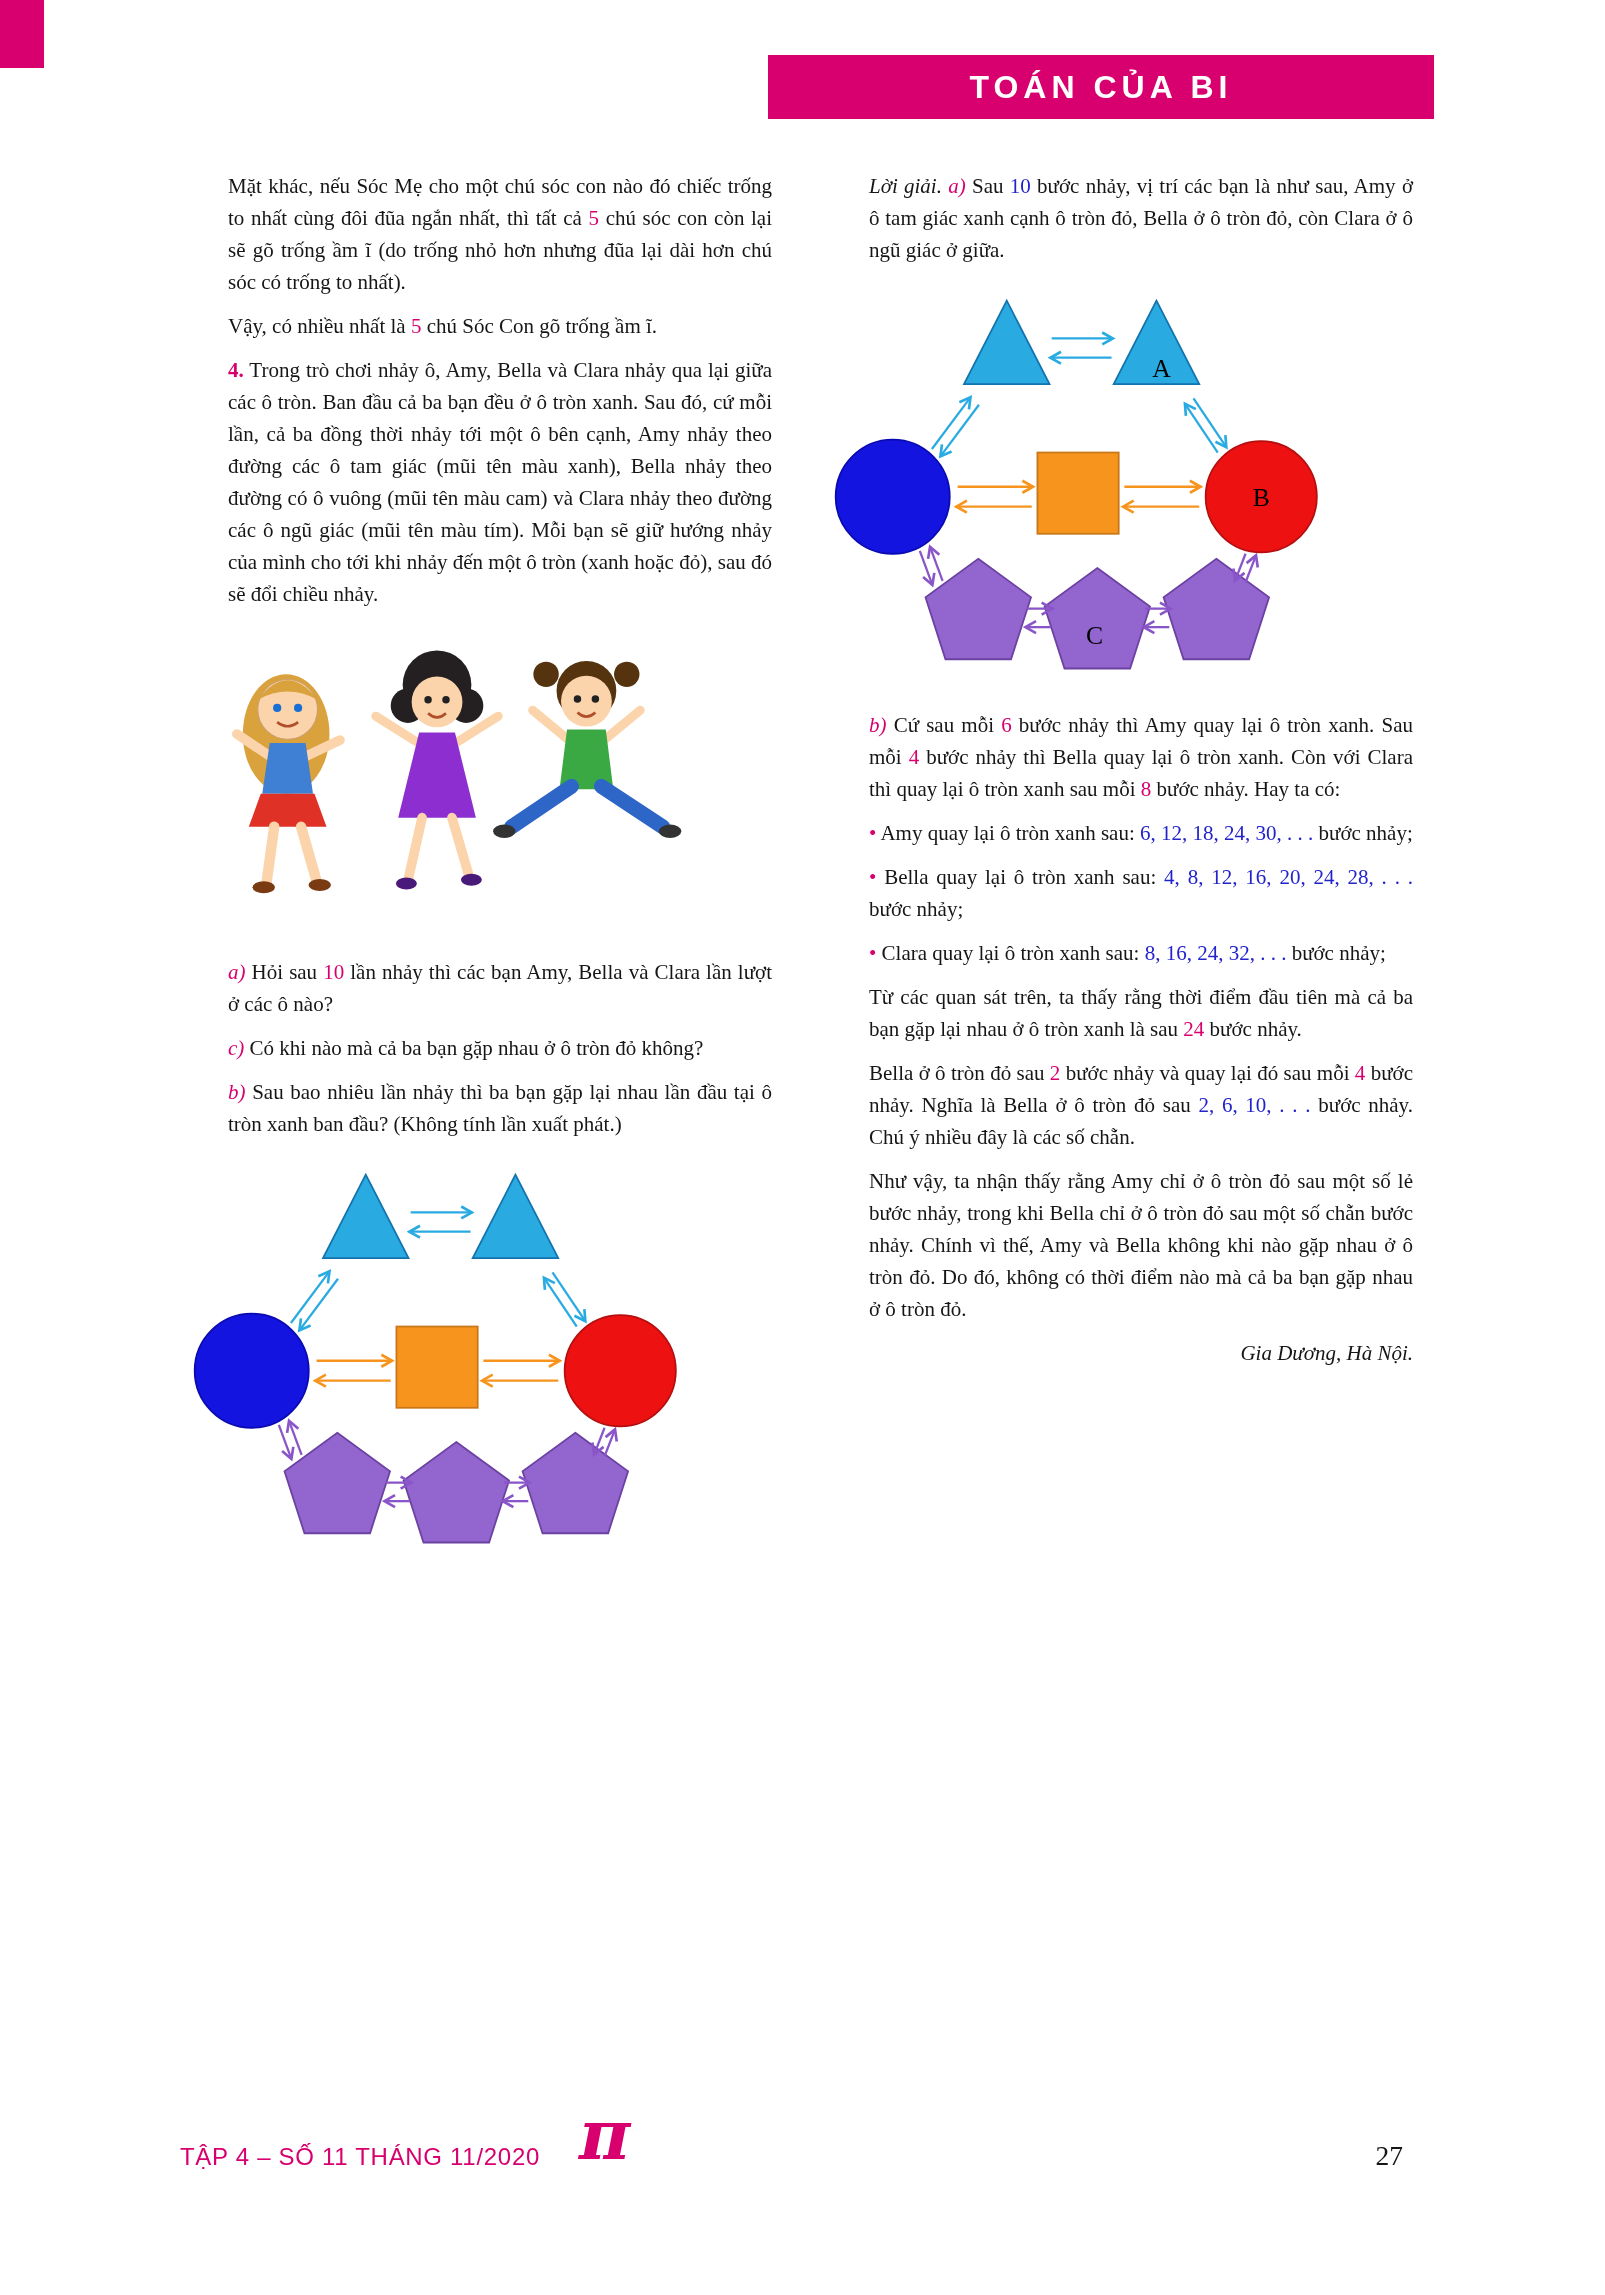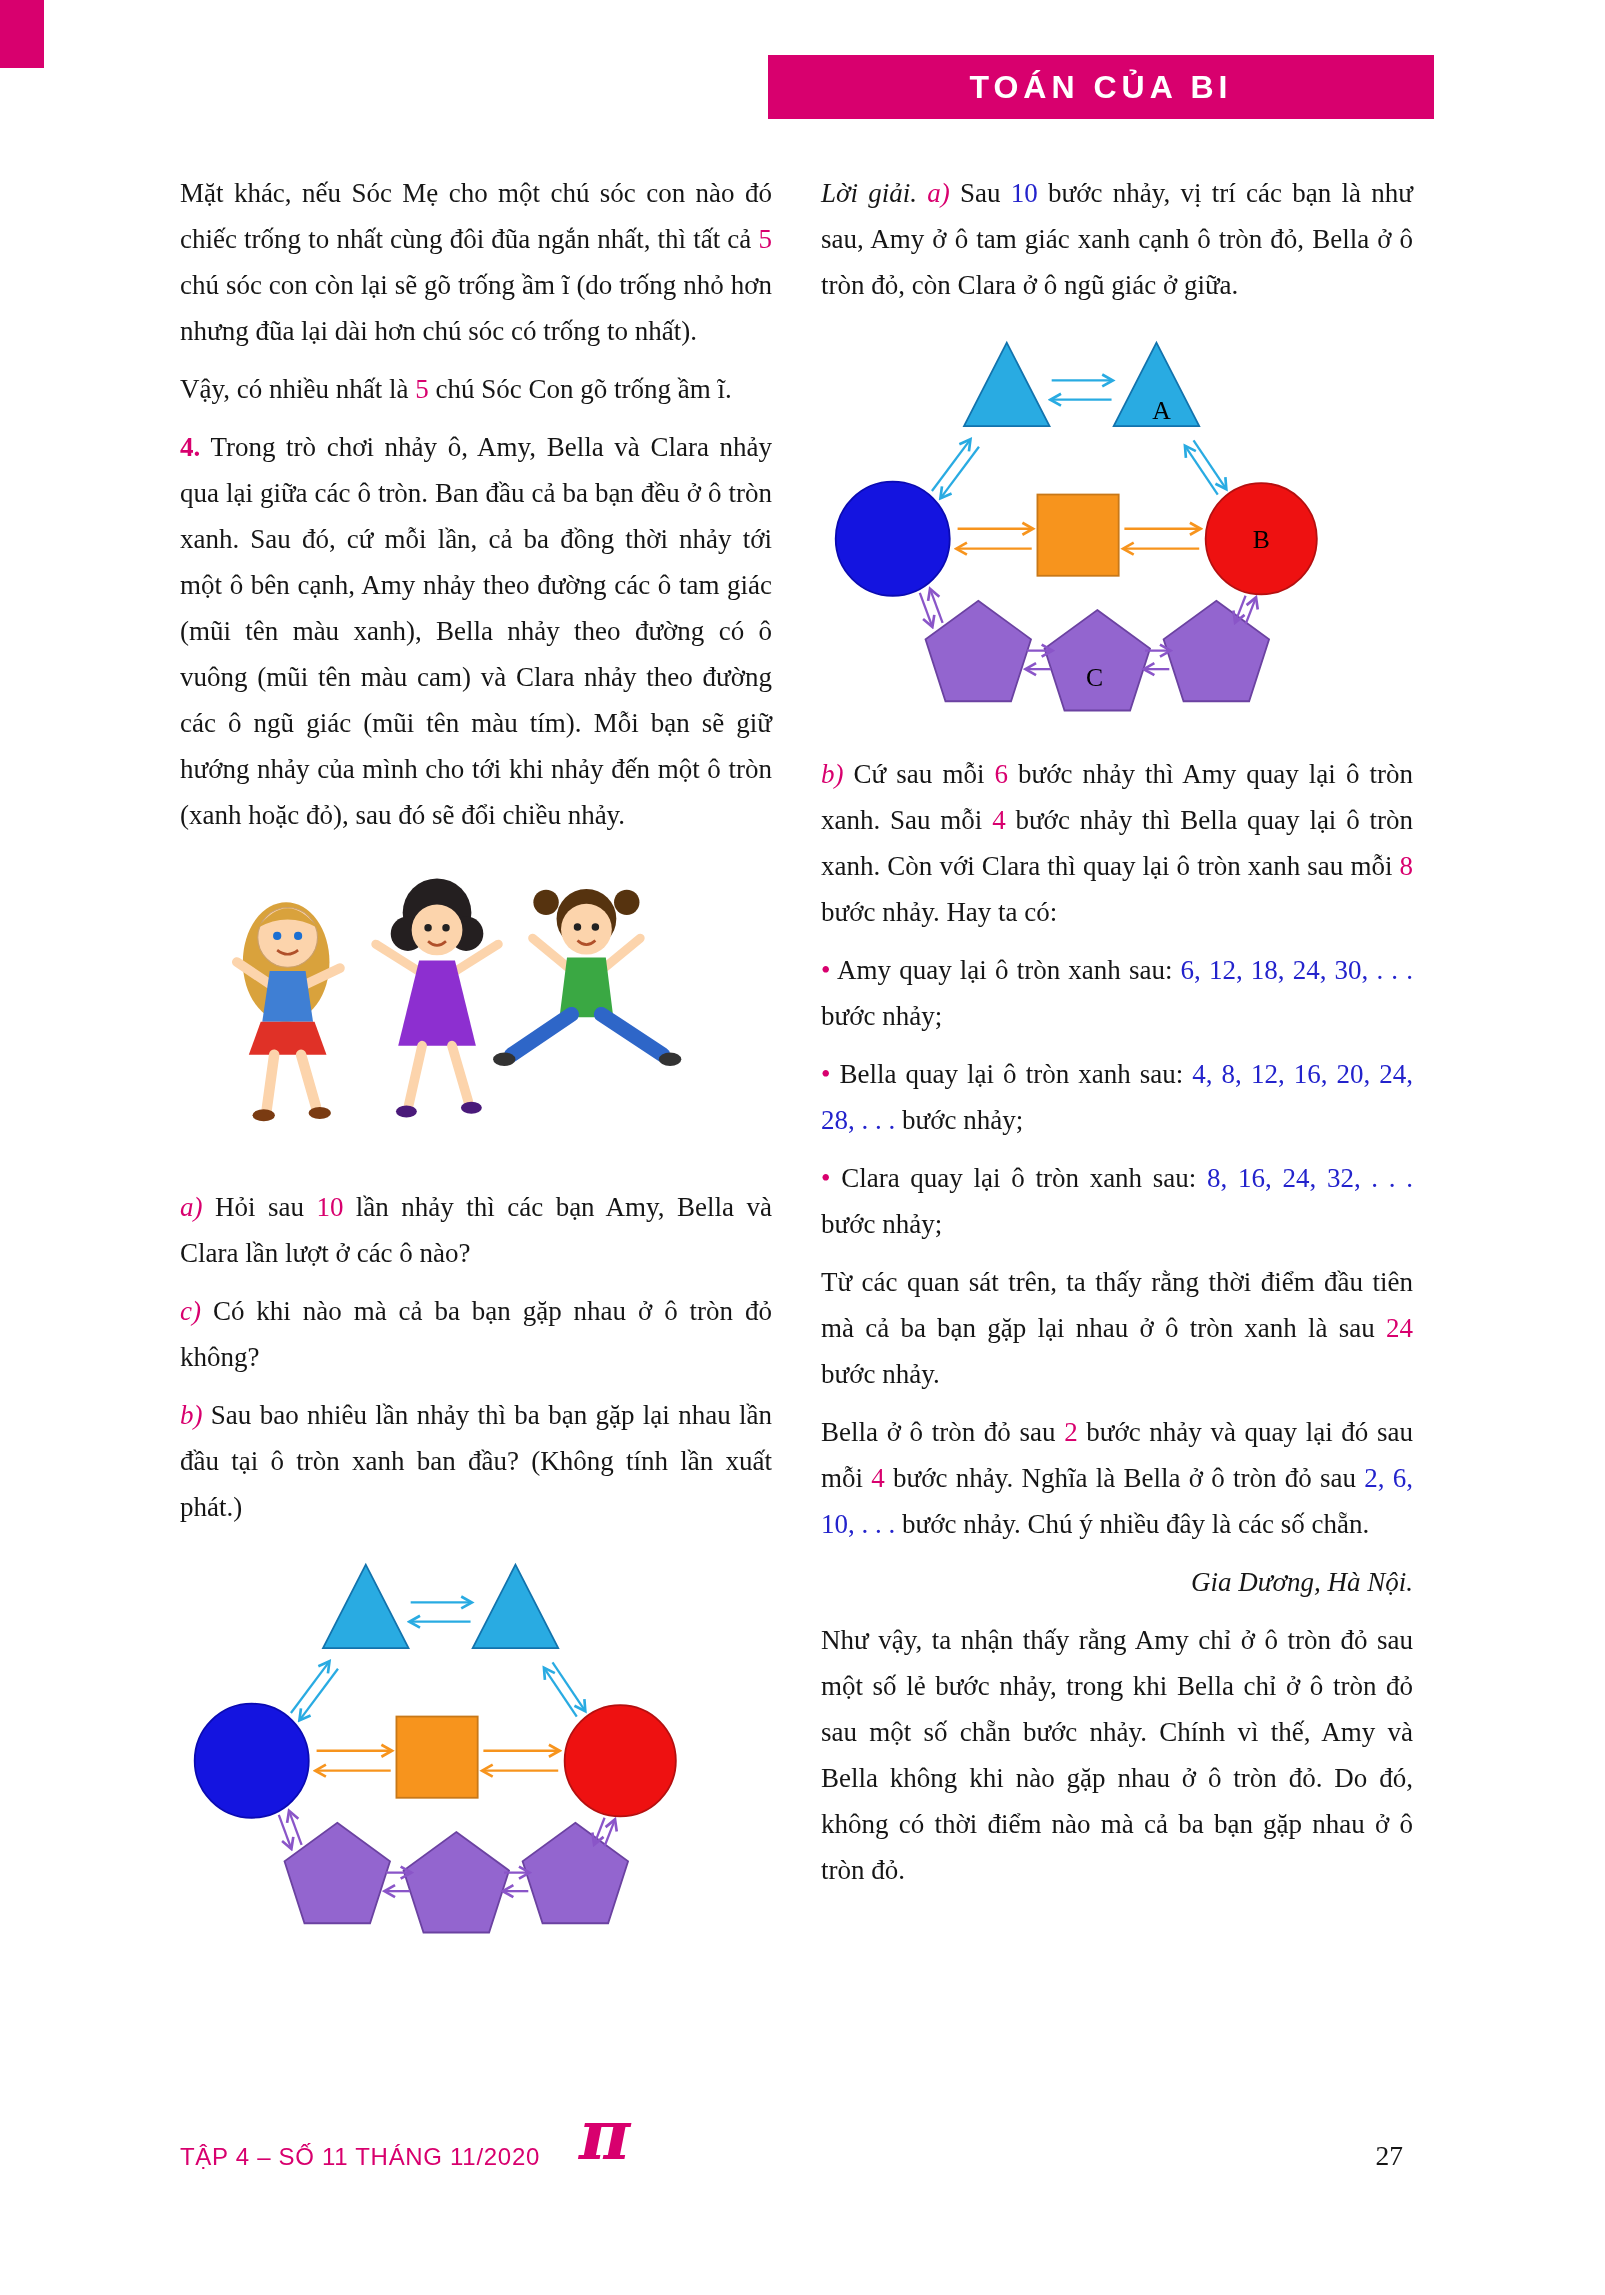--- a/index.html
+++ b/index.html
@@ -21,21 +21,21 @@
     position:absolute;left:768px;top:55px;width:666px;height:64px;
     background:var(--magenta);display:flex;align-items:center;justify-content:center;
   }
   .header-title{
     color:#fff;font-family:"Liberation Sans","DejaVu Sans",sans-serif;
     font-weight:bold;font-size:32px;letter-spacing:5px;
   }
   .col{position:absolute;top:170px;width:592px;}
   .col-left{left:180px;}
   .col-right{left:821px;}
-  .para{font-size:27px;line-height:46px;text-align:justify;margin-bottom:12px;}
+  .para{font-size:21px;line-height:32px;text-align:justify;margin-bottom:12px;margin-left:48px;}
   .m{color:var(--magenta);}
   .b{color:var(--blue);}
   .i{font-style:italic;}
   .mi{color:var(--magenta);font-style:italic;}
   .mb{color:var(--magenta);font-weight:bold;}
   .signature{text-align:right;margin-top:7px;}
   .girls{margin:21px 0 24px 17.6px;}
   .diagram{margin:24px 0 18.3px 3.5px;}
   
   .footer-issue{
@@ -229,20 +229,20 @@
       <text class="dlabel" x="378" y="497">C</text>
     </svg>
   </div>
 
   <p class="para"><span class="mi">b)</span><span> Cứ sau mỗi </span><span class="m">6</span><span> bước nhảy thì Amy quay lại ô tròn xanh. Sau mỗi </span><span class="m">4</span><span> bước nhảy thì Bella quay lại ô tròn xanh. Còn với Clara thì quay lại ô tròn xanh sau mỗi </span><span class="m">8</span><span> bước nhảy. Hay ta có:</span></p>
   <p class="para"><span class="m">• </span><span>Amy quay lại ô tròn xanh sau: </span><span class="b">6, 12, 18, 24, 30, . . .</span><span> bước nhảy;</span></p>
   <p class="para"><span class="m">• </span><span>Bella quay lại ô tròn xanh sau: </span><span class="b">4, 8, 12, 16, 20, 24, 28, . . .</span><span> bước nhảy;</span></p>
   <p class="para"><span class="m">• </span><span>Clara quay lại ô tròn xanh sau: </span><span class="b">8, 16, 24, 32, . . .</span><span> bước nhảy;</span></p>
   <p class="para"><span>Từ các quan sát trên, ta thấy rằng thời điểm đầu tiên mà cả ba bạn gặp lại nhau ở ô tròn xanh là sau </span><span class="m">24</span><span> bước nhảy.</span></p>
   <p class="para"><span>Bella ở ô tròn đỏ sau </span><span class="m">2</span><span> bước nhảy và quay lại đó sau mỗi </span><span class="m">4</span><span> bước nhảy. Nghĩa là Bella ở ô tròn đỏ sau </span><span class="b">2, 6, 10, . . .</span><span> bước nhảy. Chú ý nhiều đây là các số chẵn.</span></p>
+  <p class="para"><span>Như vậy, ta nhận thấy rằng Amy chỉ ở ô tròn đỏ sau một số lẻ bước nhảy, trong khi Bella chỉ ở ô tròn đỏ sau một số chẵn bước nhảy. Chính vì thế, Amy và Bella không khi nào gặp nhau ở ô tròn đỏ. Do đó, không có thời điểm nào mà cả ba bạn gặp nhau ở ô tròn đỏ.</span></p>
   <p class="para signature"><span class="i">Gia Dương, Hà Nội.</span></p>
-  <p class="para"><span>Như vậy, ta nhận thấy rằng Amy chỉ ở ô tròn đỏ sau một số lẻ bước nhảy, trong khi Bella chỉ ở ô tròn đỏ sau một số chẵn bước nhảy. Chính vì thế, Amy và Bella không khi nào gặp nhau ở ô tròn đỏ. Do đó, không có thời điểm nào mà cả ba bạn gặp nhau ở ô tròn đỏ.</span></p>
 </div>
 
 <span class="footer-issue">TẬP 4 – SỐ 11 THÁNG 11/2020</span>
 <span class="footer-pi">π</span>
 <span class="footer-page">27</span>
 
 
 </body></html>

